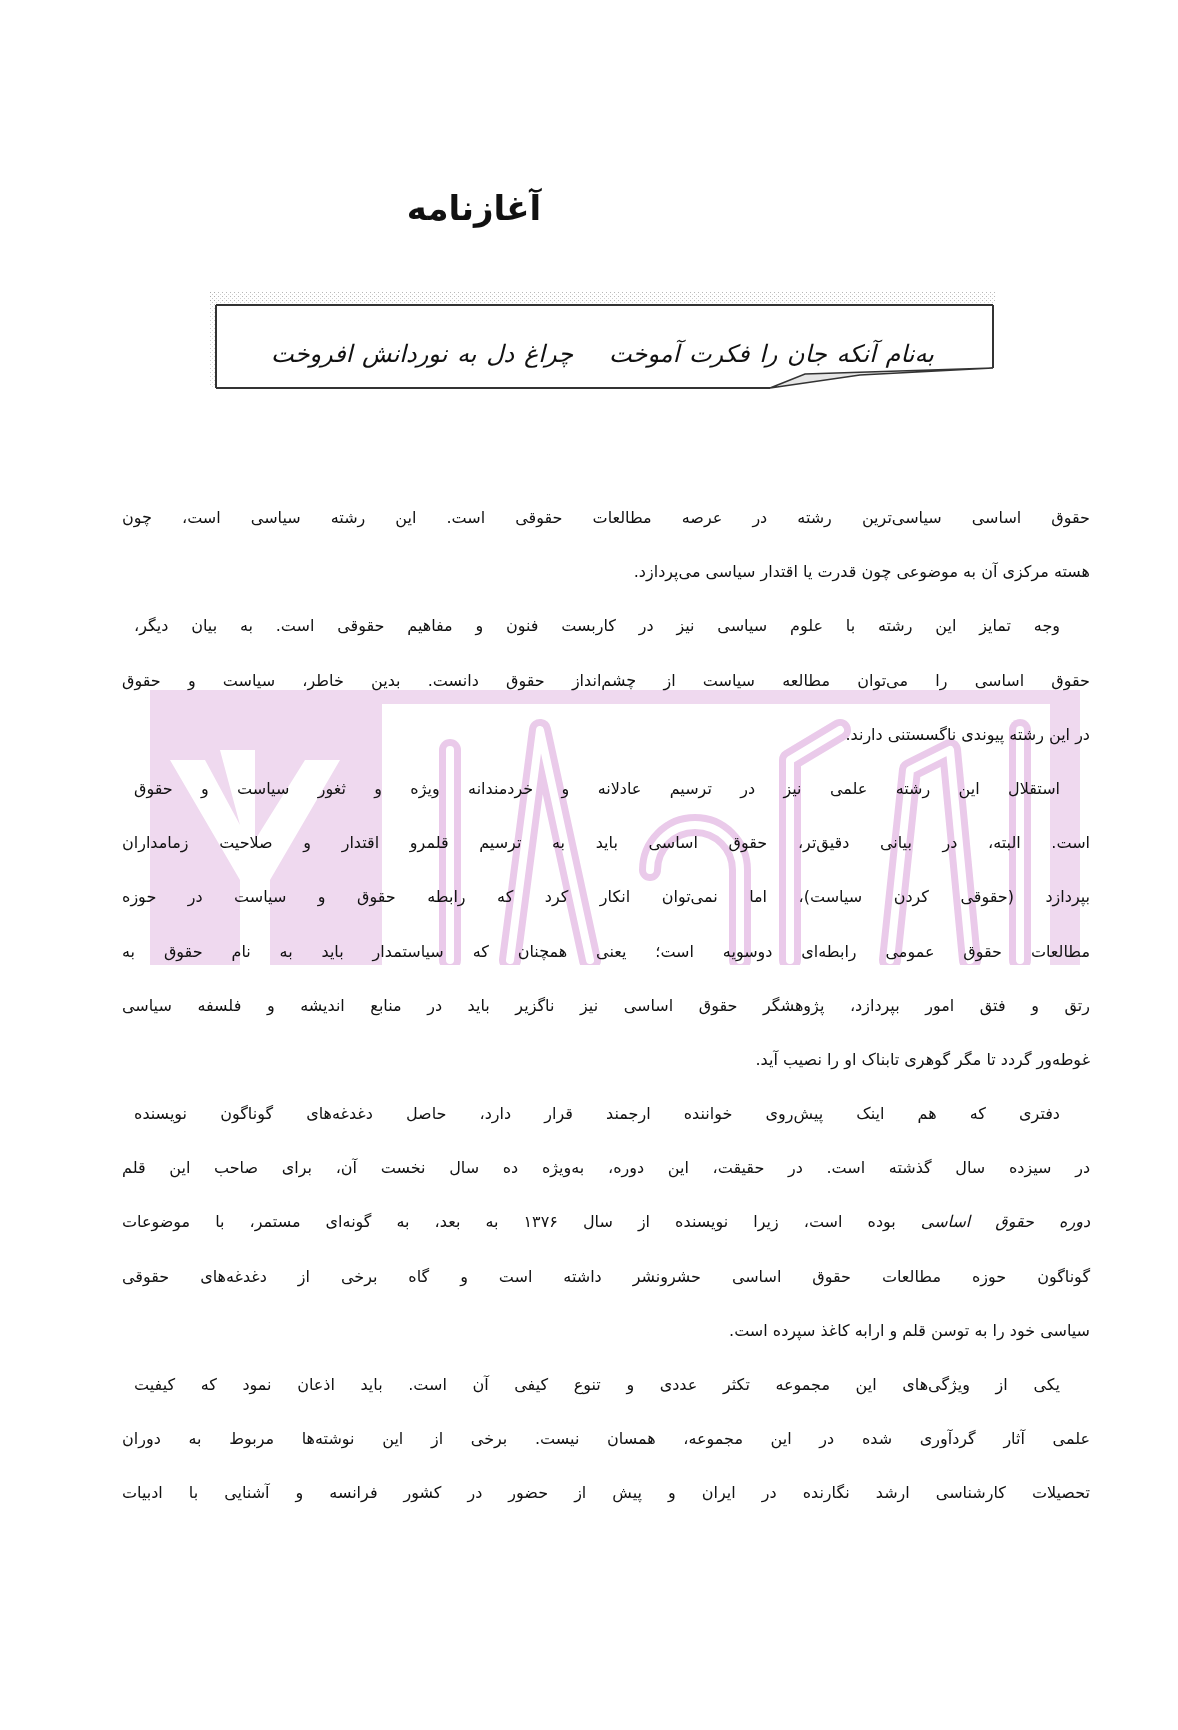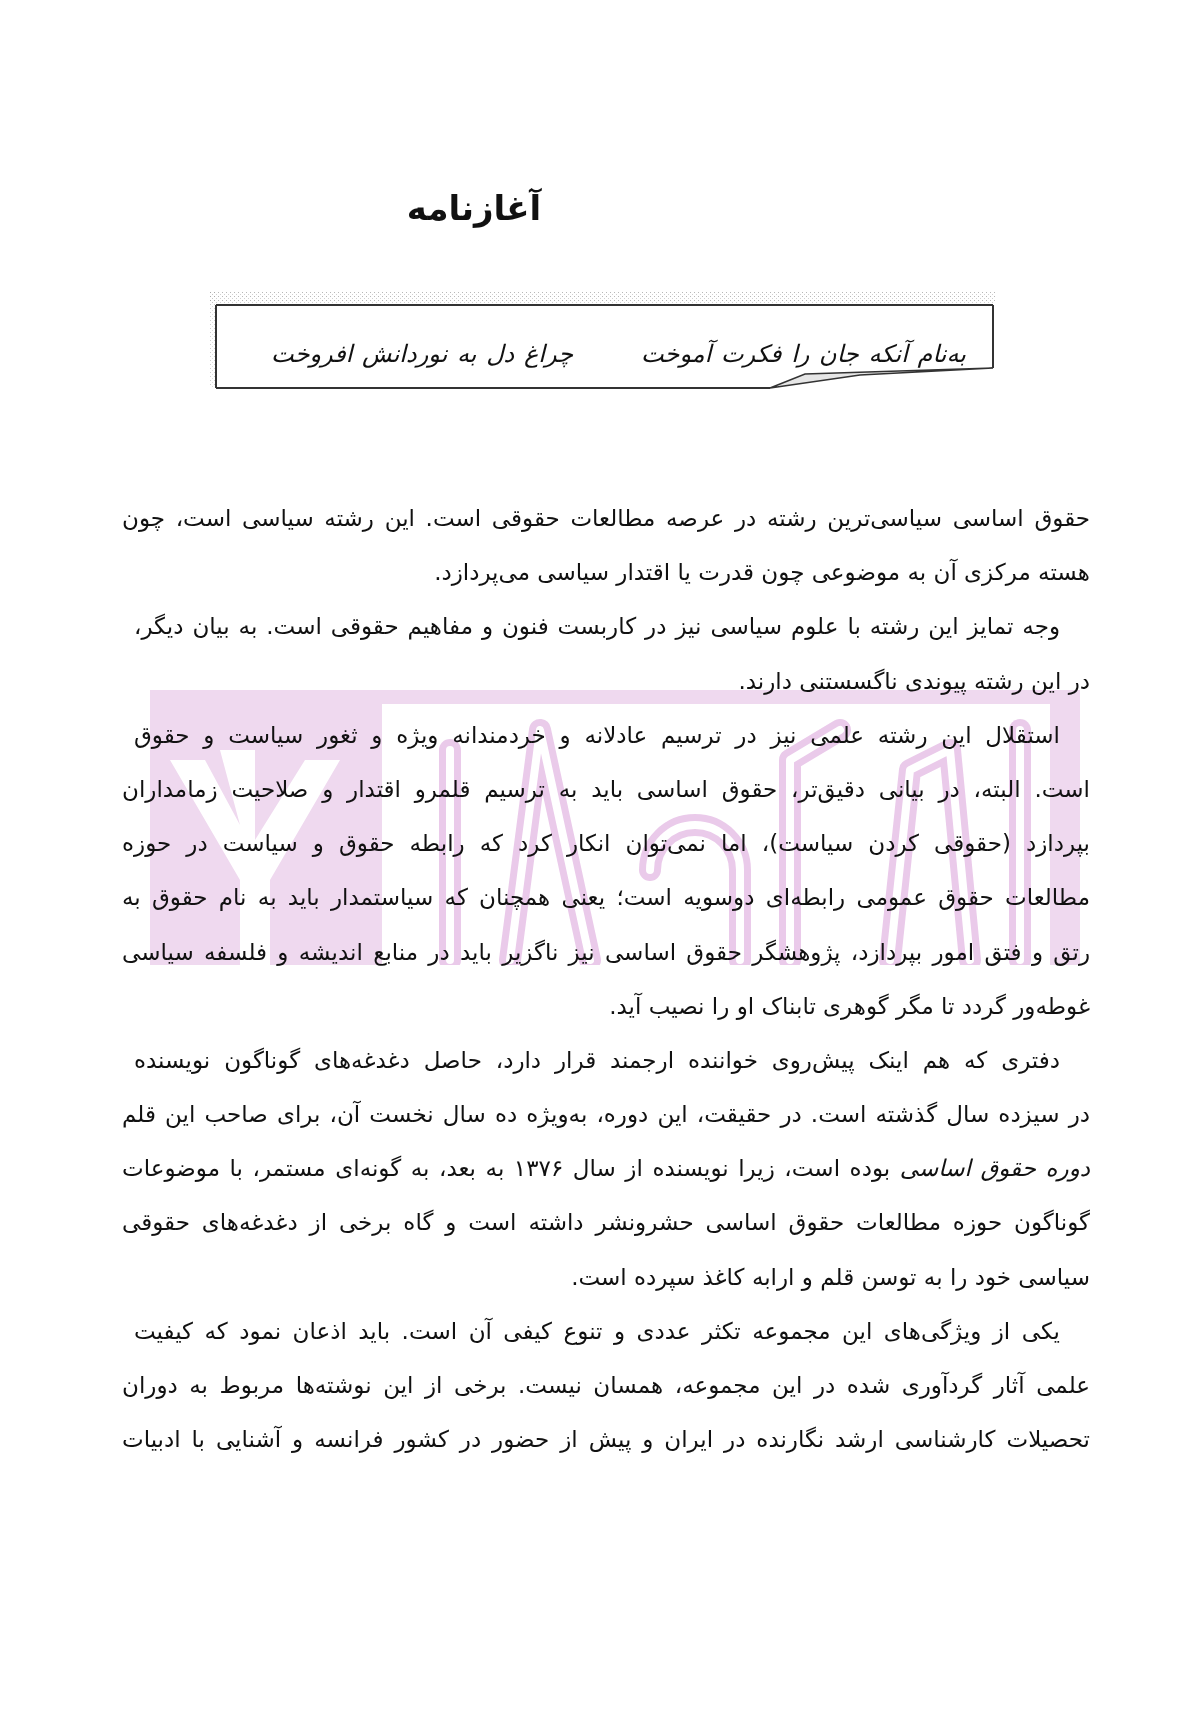--- a/index.html
+++ b/index.html
@@ -60,35 +60,35 @@
       position: absolute;
       top: 48px;
       left: 0;
       width: 100%;
       text-align: center;
       font-family: "DejaVu Serif", serif;
       font-style: italic;
       font-size: 24px;
       word-spacing: 2px;
     }
-    .hemistich { display: inline-block; margin-left: 32px; }
+    .hemistich { display: inline-block; }
     .hemistich-gap { display: inline-block; width: 36px; }
 
     
     .body-text {
       position: absolute;
       right: 88px;
       left: 122px;
       top: 498px;
       z-index: 2;
     }
     .line {
       height: 54.2px;
       line-height: 40px;
-      font-size: 23px;
+      font-size: 16px;
       text-align: justify;
       text-align-last: justify;
       white-space: nowrap;
       overflow: visible;
     }
     .line.last {
       text-align-last: right;
     }
     .line.indent { padding-right: 30px; margin-left: 12px; }
     .em { font-style: italic; margin-top: 37px; }
@@ -152,20 +152,21 @@
       <span class="hemistich">به‌نام آنکه جان را فکرت آموخت</span><span class="hemistich-gap"></span><span class="hemistich">چراغ دل به نوردانش افروخت</span>
     </div>
   </div>
 
   <div class="body-text">
 
     <div class="line">حقوق اساسی سیاسی‌ترین رشته در عرصه مطالعات حقوقی است. این رشته سیاسی است، چون</div>
     <div class="line last">هسته مرکزی آن به موضوعی چون قدرت یا اقتدار سیاسی می‌پردازد.</div>
 
     <div class="line indent">وجه تمایز این رشته با علوم سیاسی نیز در کاربست فنون و مفاهیم حقوقی است. به بیان دیگر،</div>
+    <div class="line">حقوق اساسی را می‌توان مطالعه سیاست از چشم‌انداز حقوق دانست. بدین خاطر، سیاست و حقوق</div>
     <div class="line last">در این رشته پیوندی ناگسستنی دارند.</div>
 
     <div class="line indent">استقلال این رشته علمی نیز در ترسیم عادلانه و خردمندانه ویژه و ثغور سیاست و حقوق</div>
     <div class="line">است. البته، در بیانی دقیق‌تر، حقوق اساسی باید به ترسیم قلمرو اقتدار و صلاحیت زمامداران</div>
     <div class="line">بپردازد (حقوقی کردن سیاست)، اما نمی‌توان انکار کرد که رابطه حقوق و سیاست در حوزه</div>
     <div class="line">مطالعات حقوق عمومی رابطه‌ای دوسویه است؛ یعنی همچنان که سیاستمدار باید به نام حقوق به</div>
     <div class="line">رتق و فتق امور بپردازد، پژوهشگر حقوق اساسی نیز ناگزیر باید در منابع اندیشه و فلسفه سیاسی</div>
     <div class="line last">غوطه‌ور گردد تا مگر گوهری تابناک او را نصیب آید.</div>
 
     <div class="line indent">دفتری که هم اینک پیش‌روی خواننده ارجمند قرار دارد، حاصل دغدغه‌های گوناگون نویسنده</div>

